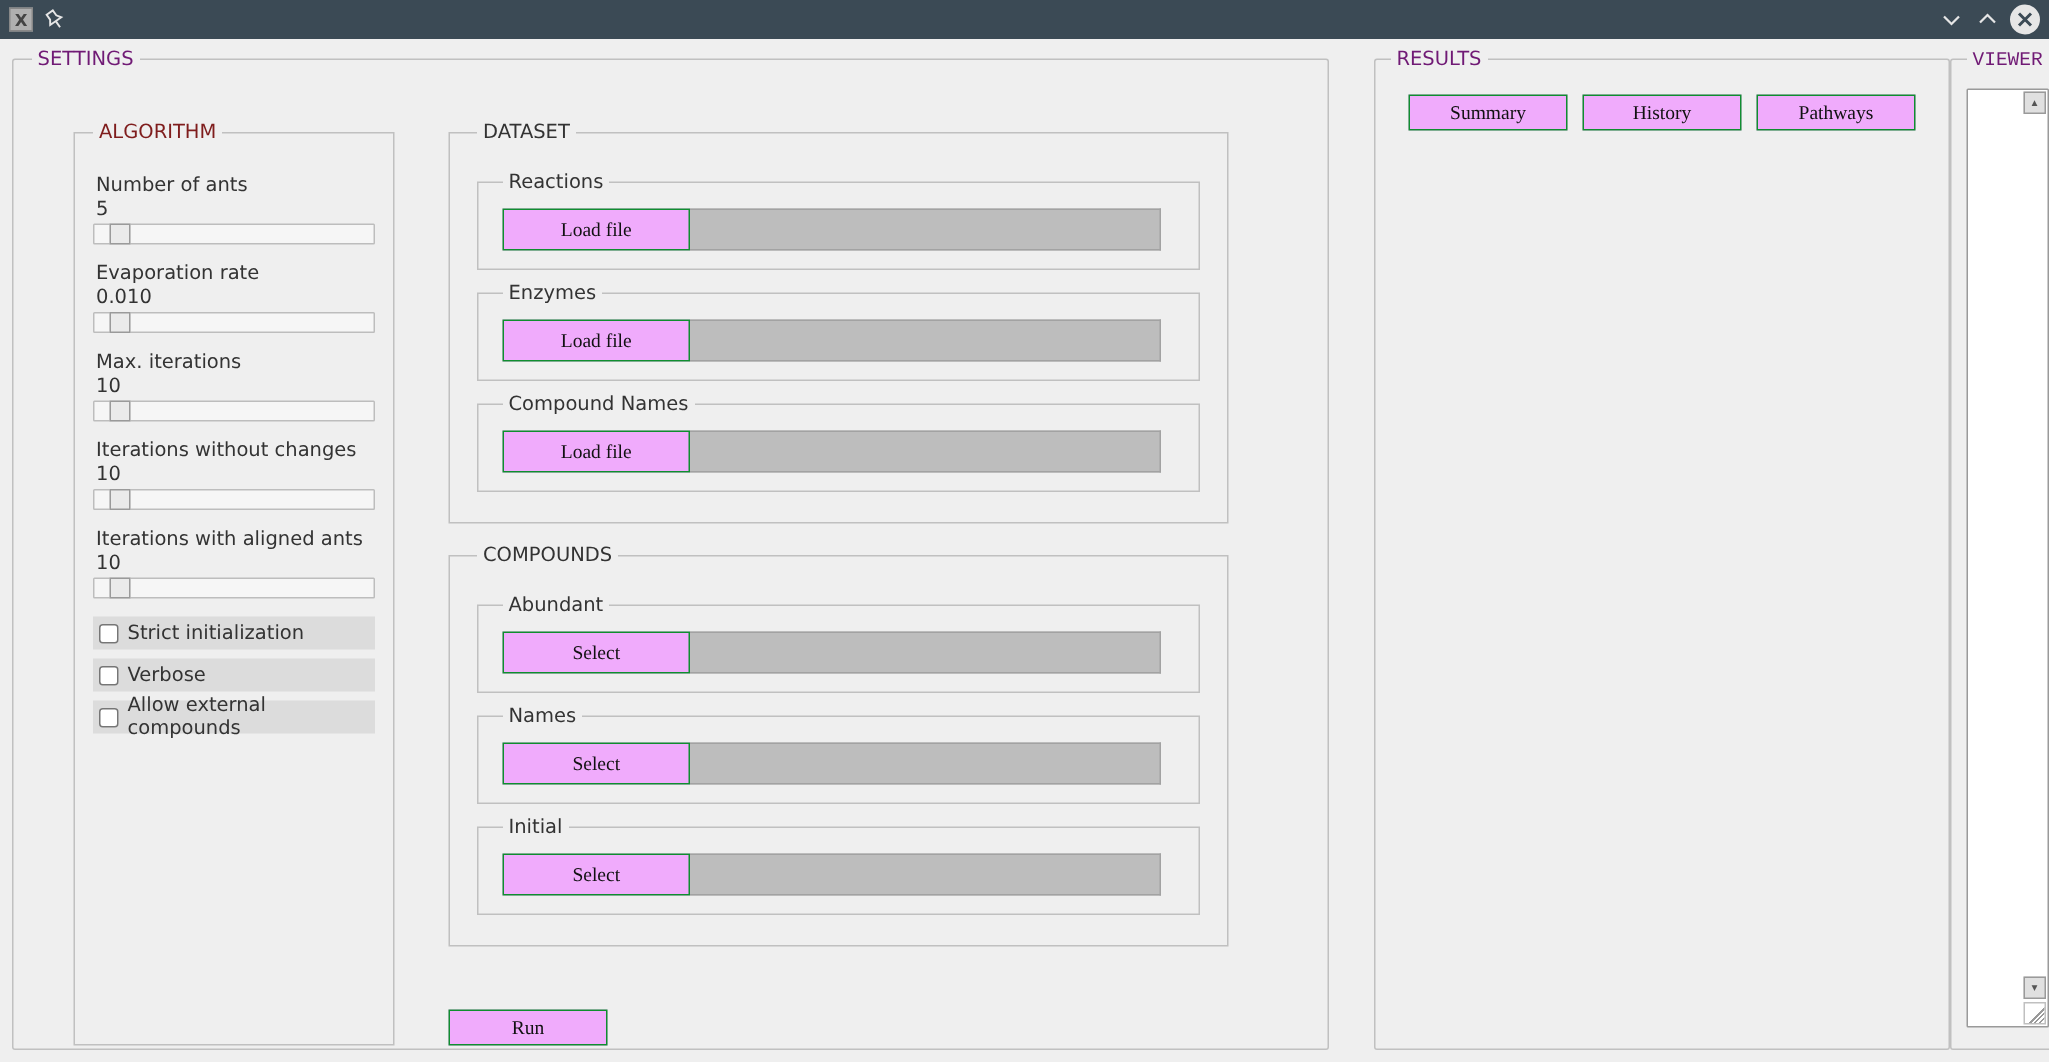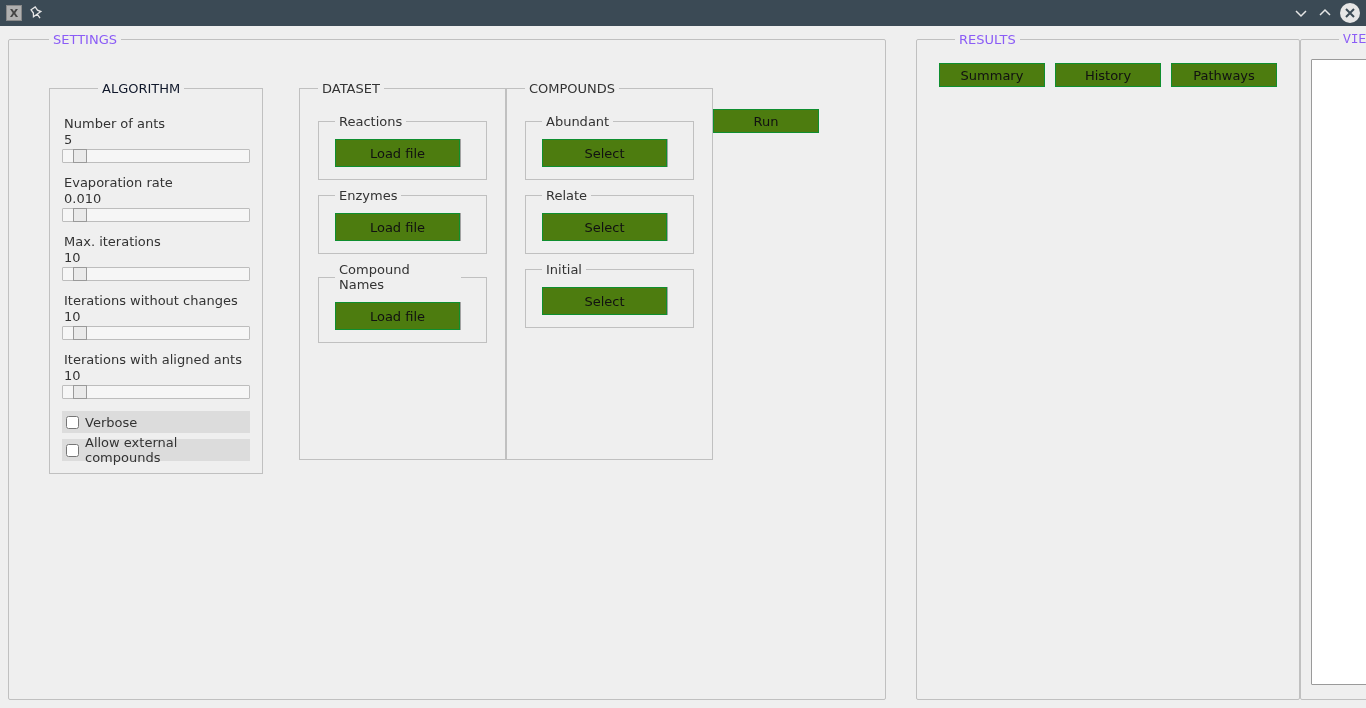--- a/index.html
+++ b/index.html
@@ -79,38 +79,37 @@
 
   fieldset.group {
     border: 1px solid #c0c0c0;
     border-radius: 2px;
     margin: 0;
     padding: 10px 12px 12px 12px;
     background: #efefef;
   }
   fieldset.group > legend {
     padding: 0 4px;
-    color: #8b5cf6;
+    color: #701a75;
     font-size: 13px;
-    margin-left: 28px;
   }
 
   
   .settings-inner {
     display: flex;
     gap: 36px;
     padding: 24px 0 4px 28px;
   }
   fieldset.algorithm {
     border: 1px solid #c0c0c0;
     padding: 20px 12px 6px 12px;
     margin: 0;
     width: 214px;
   }
-  fieldset.algorithm > legend { padding: 0 4px; font-size: 13px; color:#0f172a;margin-left:36px; }
+  fieldset.algorithm > legend { padding: 0 4px; font-size: 13px; color:#7f1d1d; }
   .algo-item { margin-bottom: 12px; }
   .algo-label { font-size: 13px; color:#333; margin-bottom:1px; padding-left:2px;}
   .algo-value { font-size: 13px; color:#333; padding-left:2px; margin-bottom:2px;}
   .slider-wrap {
     position: relative;
     height: 14px;
     background: #f6f6f6;
     border: 1px solid #bdbdbd;
     border-radius: 1px;
   }
@@ -130,45 +129,46 @@
     margin-top:0px;
     margin-bottom:6px;
     gap:6px;
     font-size:13px;
   }
   .check-row input { margin:0; }
 
   .ds-col {
     flex:1;
     max-width: 520px;
-    display:flex; 
+    display:flex; flex-direction:column;
   }
   fieldset.dataset, fieldset.compounds {
     border: 1px solid #c0c0c0;
     margin: 0 0 14px 0;
     padding: 10px 18px 14px 18px;
   }
   fieldset.dataset > legend, fieldset.compounds > legend { padding:0 4px; font-size:13px; color:#333;}
   fieldset.subgroup {
     border: 1px solid #c0c0c0;
     margin: 8px 0 6px 0;
     padding: 10px 25px 12px 16px;
   }
   fieldset.subgroup > legend { padding:0 4px; font-size:13px; color:#333;}
   .file-row {
     display:flex; align-items:stretch;
     height:28px;
   }
   .btn-green {
-    background:#4d7c0f;
+    background:#f0abfc;
     border:1px solid #0f8e2f;
     color:#111;
     font-size:13px;
     display:flex; align-items:center; justify-content:center;
     cursor:pointer;
+    font-family:Liberation Serif, serif;
   }
   .file-row .btn-green { width:125px; }
   .file-row .file-field {
     flex:1;
     background:#bdbdbd;
     border:1px solid #a2a2a2;
     border-left:none;
   }
   .run-row {
     display:flex; 
@@ -296,20 +296,24 @@
           <div class="algo-item">
             <div class="algo-label">Iterations with aligned ants</div>
             <div class="algo-value">10</div>
             <div class="slider-wrap">
                 <div class="slider-thumb"></div>
               </div>
           </div>
 
           <label class="check-row">
             <input type="checkbox" style="">
+            <span>Strict initialization</span>
+          </label>
+          <label class="check-row">
+            <input type="checkbox" style="">
             <span>Verbose</span>
           </label>
           <label class="check-row">
             <input type="checkbox" style="">
             <span>Allow external compounds</span>
           </label>
         </fieldset>
 
         <div class="ds-col">
           <fieldset class="dataset">
@@ -342,21 +346,21 @@
             <legend>COMPOUNDS</legend>
 
             <fieldset class="subgroup">
               <legend>Abundant</legend>
               <div class="file-row">
                 <div class="btn-green">Select</div>
                 <div class="file-field"></div>
               </div>
             </fieldset>
             <fieldset class="subgroup">
-              <legend>Relate</legend>
+              <legend>Names</legend>
               <div class="file-row">
                 <div class="btn-green">Select</div>
                 <div class="file-field"></div>
               </div>
             </fieldset>
             <fieldset class="subgroup">
               <legend>Initial</legend>
               <div class="file-row">
                 <div class="btn-green">Select</div>
                 <div class="file-field"></div>

